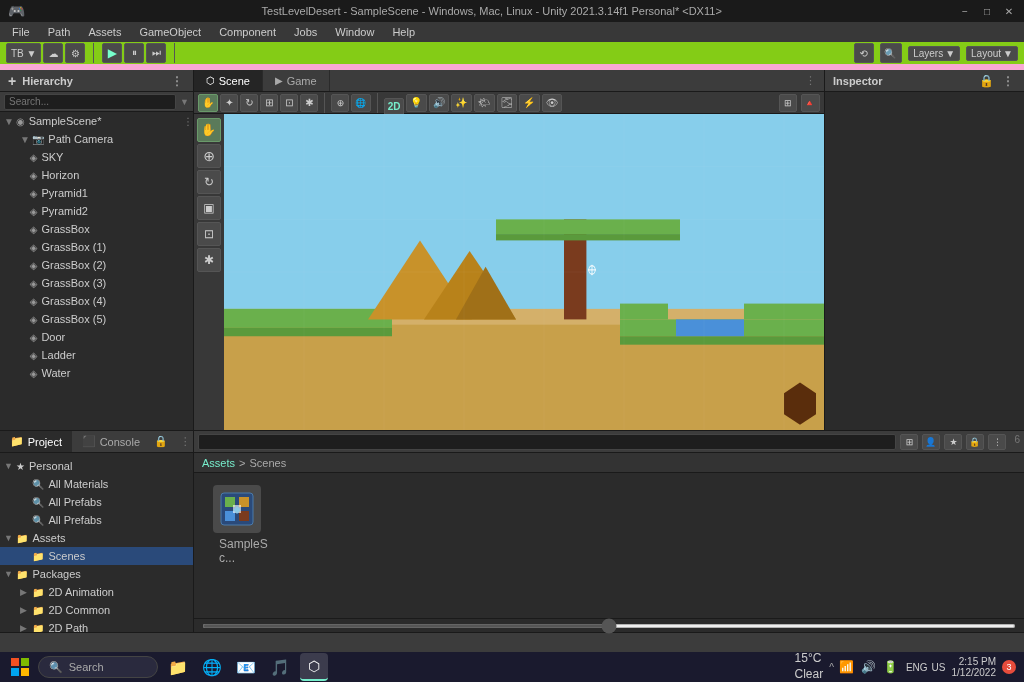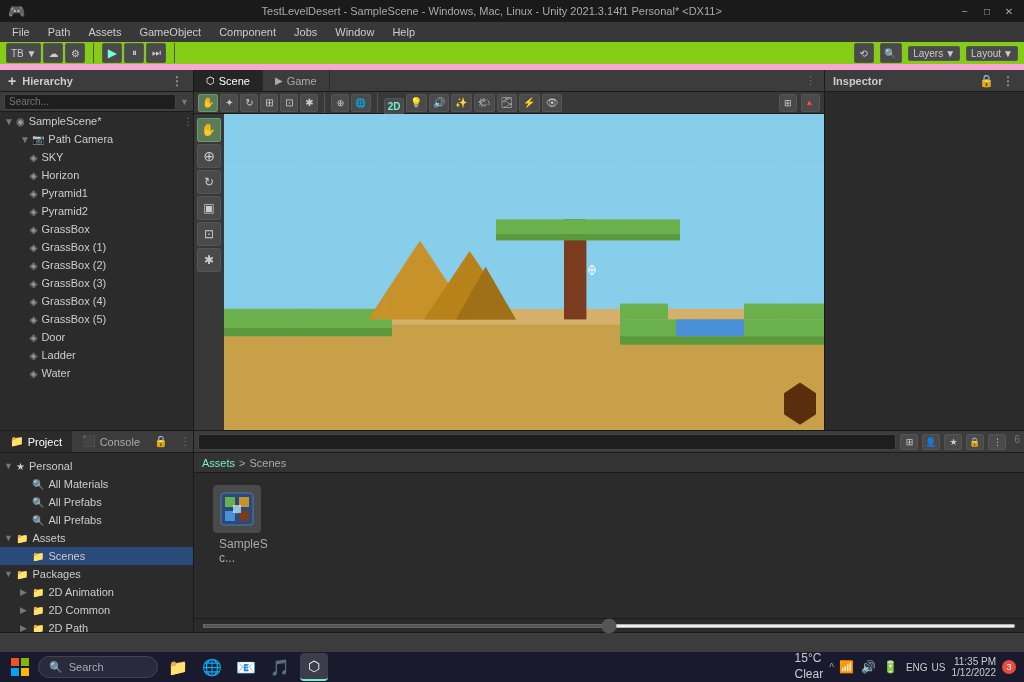--- a/index.html
+++ b/index.html
@@ -948,20 +948,20 @@
       <span style="font-size:10px; color:#aaa; cursor:pointer;">^</span>
       <span class="sys-icon">📶</span>
       <span class="sys-icon">🔊</span>
       <span class="sys-icon">🔋</span>
     </div>
     <div style="display:flex; gap:4px; align-items:center;">
       <span style="font-size:10px; color:#ccc;">ENG</span>
       <span style="font-size:10px; color:#ccc;">US</span>
     </div>
     <div class="taskbar-time">
-      <div>11:35 PM</div>
+      <div>2:15 PM</div>
       <div>1/12/2022</div>
     </div>
     <div class="taskbar-notif">
       <span>3</span>
     </div>
   </div>
 </div>
 
 </body></html>

